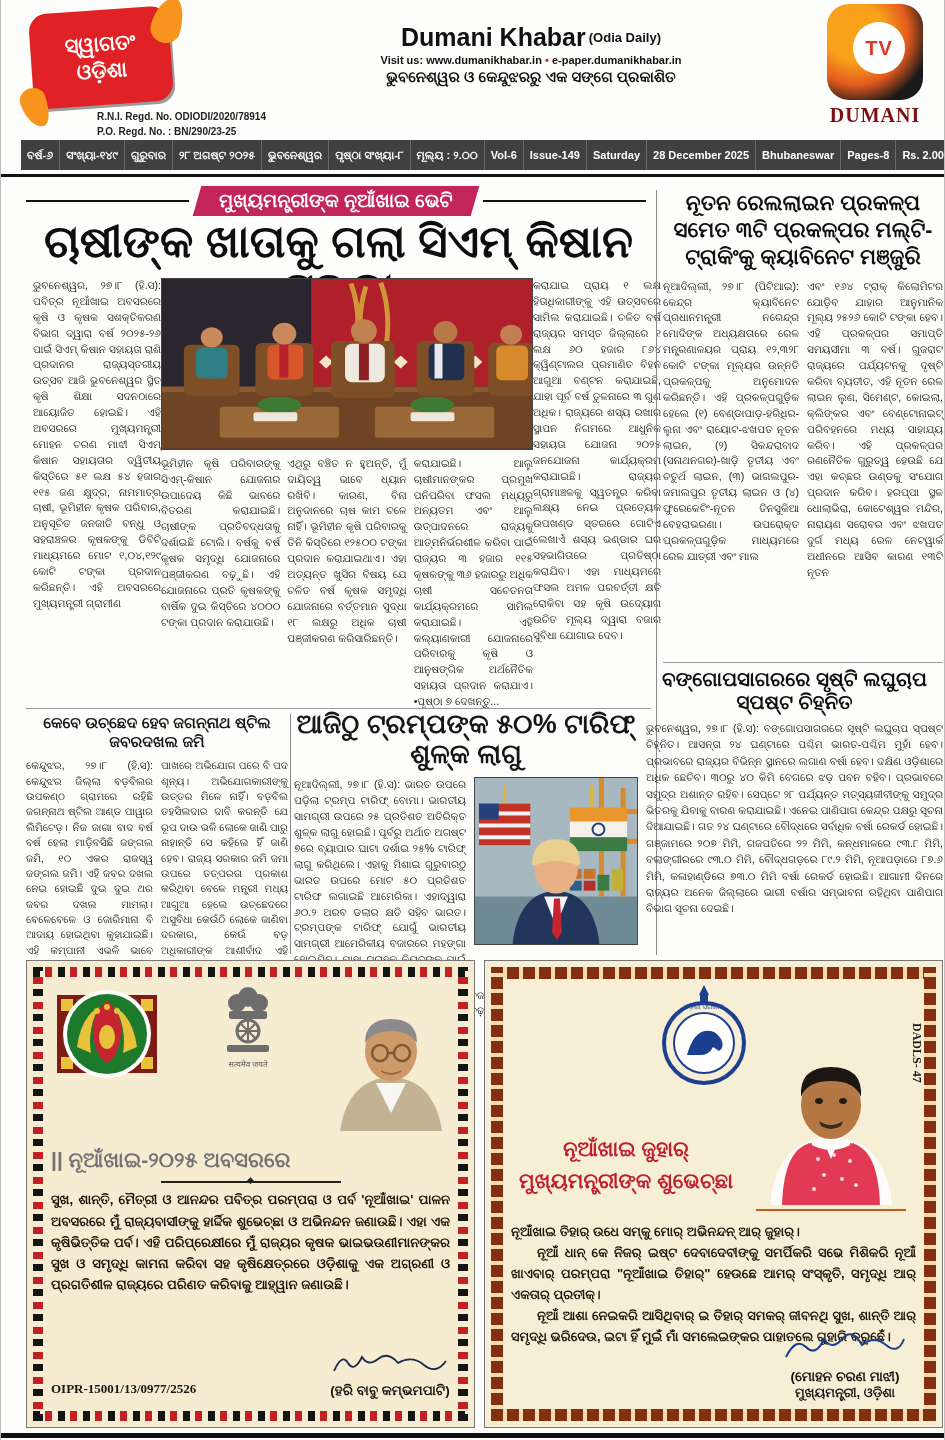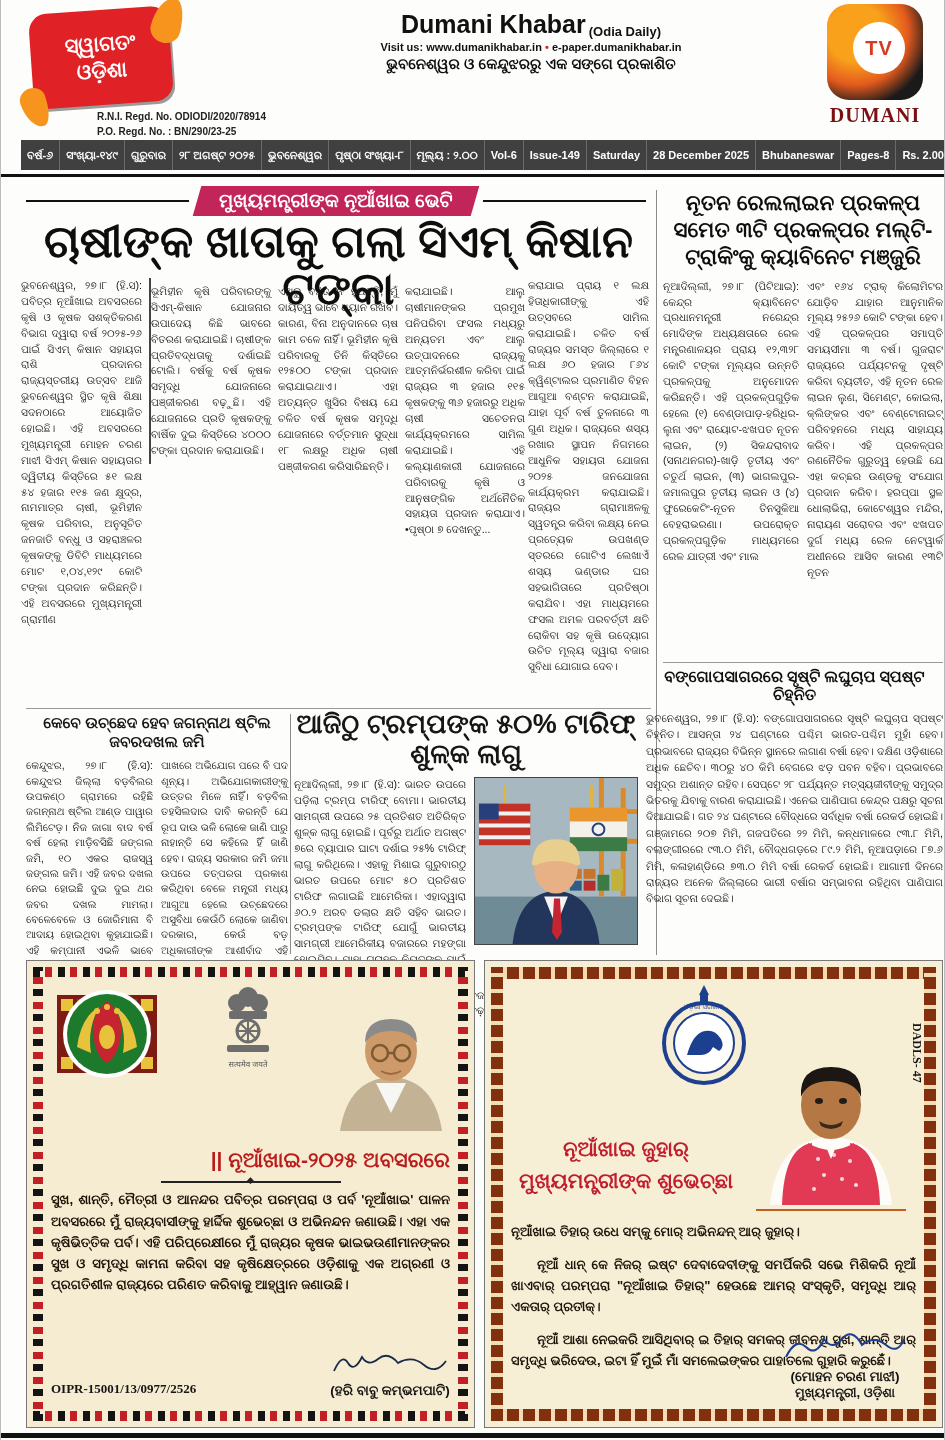--- a/index.html
+++ b/index.html
@@ -14,21 +14,21 @@
            box-shadow:2px 3px 0 #9b9b9b; }
   .badge:before { content:""; position:absolute; right:-14px; top:-8px; width:30px; height:46px;
            background:#f7941d; border-radius:60% 40% 50% 50%/70% 70% 30% 30%; transform:rotate(18deg); z-index:-1;}
   .badge:after { content:""; position:absolute; left:-12px; bottom:-18px; width:26px; height:40px;
            background:#f7941d; border-radius:50% 50% 40% 60%/30% 30% 70% 70%; transform:rotate(-15deg); z-index:-1;}
   .badge span { color:#fff; font-weight:bold; font-size:21px; line-height:1.25; white-space:pre-line; }
   .regd { position:absolute; left:96px; top:110px; font-size:10px; font-weight:bold; color:#222; line-height:1.45;}
   .mast-center { position:absolute; left:250px; top:2px; width:560px; text-align:center; }
   .mast-title { font-size:68px; font-weight:bold; letter-spacing:2px; color:#0d0d0d;
                 text-shadow:3px 3px 0 #9a9a9a; font-family:"DejaVu Sans",sans-serif; line-height:1.0;}
-  .mast-sub { margin-top:8px; display:flex; align-items:flex-end; justify-content:center; gap:3px;}
+  .mast-sub { margin-top:21px; display:flex; align-items:center; justify-content:center; gap:3px;}
   .mast-sub .en { font-size:25px; font-weight:bold; color:#111; }
   .mast-sub .tag { font-size:13px; font-weight:bold; color:#111; }
   .mast-links { font-size:11px; font-weight:bold; color:#111; margin-top:2px; }
   .mast-links .dot { color:#e02125; font-weight:bold; }
   .mast-pub { font-size:15px; font-weight:bold; color:#0d0d0d; margin-top:2px;}
   .tvlogo { position:absolute; right:12px; top:4px; width:118px; height:132px; text-align:center;}
   .tv-d { position:relative; width:96px; height:96px; margin:0 auto;
           background:radial-gradient(circle at 30% 30%, #f9a11b 0 30%, #e35a1e 55%, #1a1a1a 78%);
           border-radius:22px; }
   .tv-d .hole { position:absolute; left:26px; top:18px; width:52px; height:52px; background:#fff; border-radius:50%;
@@ -45,35 +45,35 @@
   .ic-fb { width:20px; height:20px; background:#1b4ea0; color:#fff; border-radius:3px; font-weight:bold;
            display:flex; align-items:flex-end; justify-content:center; font-size:16px; font-family:"Liberation Serif",serif;}
   .hr-head { position:absolute; left:0; top:174px; width:945px; border-top:3px solid #111; }
   
   .kicker-row { position:absolute; left:25px; top:186px; width:620px; display:flex; align-items:center;}
   .kicker-rule { flex:1; border-top:2.5px solid #111; }
   .kicker { background:#c2255a; transform:skewX(-16deg); padding:4px 22px; margin:0 8px;}
   .kicker span { display:block; transform:skewX(16deg); color:#fff; font-weight:bold; font-size:19px;}
   .lead-headline { position:absolute; left:25px; top:218px; width:625px; text-align:center;
                    font-size:45px; font-weight:bold; color:#0d0d0d; line-height:1.05;}
-  .lead-body { position:absolute; left:20px; top:278px; width:628px; height:432px; display:flex; gap:7px;}
+  .lead-body { position:absolute; left:32px; top:278px; width:628px; height:432px; display:flex; gap:0;}
   .lead-col { width:146px; font-size:10.6px; line-height:1.5; text-align:justify; color:#191919;}
-  .lead-mid { width:372px; display:flex; flex-direction:row;}
+  .lead-mid { width:372px; display:flex; flex-direction:column;}
   .lead-photo { width:372px; height:186px; border:1px solid #444; background:#222;}
   .lead-undercols { display:flex; gap:7px; margin-top:6px; flex:1;}
   .lead-undercols p { width:120px; font-size:10.6px; line-height:1.5; text-align:justify;}
   
   .vdiv { position:absolute; background:#8a8a8a; width:1px; }
   .rail { position:absolute; left:662px; top:190px; width:280px;}
   .rail h3 { text-align:center; font-size:21.5px; line-height:1.25; font-weight:bold; color:#0e0e0e;}
   .rail-cols { display:flex; gap:8px; margin-top:8px;}
   .rail-cols p { width:136px; font-size:10.6px; line-height:1.5; text-align:justify;}
   
   .weather { position:absolute; left:645px; top:668px; width:297px;}
-  .weather h3 { text-align:center; font-size:16px; font-weight:bold; color:#0e0e0e;font-family:Liberation Serif, serif;}
+  .weather h3 { text-align:center; font-size:20px; font-weight:bold; color:#0e0e0e;}
   .weather p { margin-top:6px; font-size:10.6px; line-height:1.55; text-align:justify;}
   
   .steel { position:absolute; left:25px; top:714px; width:262px;}
   .steel h3 { font-size:15.5px; font-weight:bold; text-align:center; line-height:1.2;}
   .steel-cols { display:flex; gap:8px; margin-top:7px;}
   .steel-cols p { width:127px; font-size:10.4px; line-height:1.48; text-align:justify;}
   
   .tariff { position:absolute; left:293px; top:710px; width:344px;}
   .tariff h3 { font-size:27px; font-weight:bold; text-align:center; line-height:1.1;}
   .tariff-flex { display:flex; gap:8px; margin-top:8px;}
@@ -88,33 +88,33 @@
   .cm-ad { width:459px; background:#f7eed6;}
   .pat-h { position:absolute; left:6px; right:6px; height:10px;
            background:repeating-linear-gradient(90deg,#141414 0 7px,transparent 7px 12px,#c32026 12px 19px,transparent 19px 25px);}
   .pat-v { position:absolute; top:6px; bottom:6px; width:10px;
            background:repeating-linear-gradient(0deg,#141414 0 7px,transparent 7px 12px,#c32026 12px 19px,transparent 19px 25px);}
   .cm-ad .pat-h { background:repeating-linear-gradient(90deg,#83300f 0 12px,#f1dcb4 12px 16px); height:12px;}
   .cm-ad .pat-v { background:repeating-linear-gradient(0deg,#83300f 0 12px,#f1dcb4 12px 16px); width:12px;}
   .t0{top:6px;} .b0{bottom:6px;} .l0{left:6px;} .r0{right:6px;}
   .gov-inner { position:absolute; left:24px; right:24px; top:20px; bottom:18px;}
   .gov-logos { display:flex; justify-content:space-between; align-items:flex-start;gap:44px;}
-  .gov-head { margin-top:14px; text-align:right; font-weight:bold; font-size:21px; color:#b91c1c; line-height:1.45;}
+  .gov-head { margin-top:14px; text-align:left; font-weight:bold; font-size:21px; color:#737373; line-height:1.45;}
   .gov-div { width:180px; margin:6px auto; border-top:2px solid #222; position:relative;}
   .gov-div:after{content:"◆"; position:absolute; left:50%; top:-8px; transform:translateX(-50%); font-size:9px; color:#222;}
   .gov-body { margin-top:6px; font-size:13.2px; line-height:1.6; text-align:justify; color:#1d1005; font-weight:bold;}
   .gov-sign { position:absolute; right:0; bottom:10px; text-align:center;}
   .sig-name { font-weight:bold; font-size:13.5px; color:#111;}
   .oipr { position:absolute; left:0; bottom:12px; font-weight:bold; font-size:13px; font-family:"Liberation Serif",serif;}
   .cm-inner { position:absolute; left:26px; right:26px; top:22px; bottom:18px;}
   .dadls { position:absolute; right:-8px; top:40px; writing-mode:vertical-rl; font-weight:bold; font-size:12px; font-family:"Liberation Serif",serif;}
   .cm-head { position:absolute; left:0; top:150px; width:230px; text-align:center; color:#c01d2e; font-weight:bold; font-size:21px; line-height:1.5;}
   .cm-photo-wrap { position:absolute; right:10px; top:26px; border-bottom:2px solid #c06020;}
   .cm-body { position:absolute; left:0; top:238px; width:100%; font-size:13px; font-weight:bold; line-height:1.62; text-align:justify; color:#1c1208;}
-  .cm-body p+p { text-indent:26px;margin-top:12px; }
+  .cm-body p+p { text-indent:26px; }
   .cm-sign { position:absolute; right:6px; bottom:8px; text-align:center;}
   .cm-sign .sub { font-weight:bold; font-size:13px;}
   .bottom-rule { position:absolute; left:0; bottom:2px; width:945px; height:5px; background:#111;}
   .hline { position:absolute; background:#999; height:1px;}
 </style>
 </head>
 <body>
 
 <div class="page">
 

